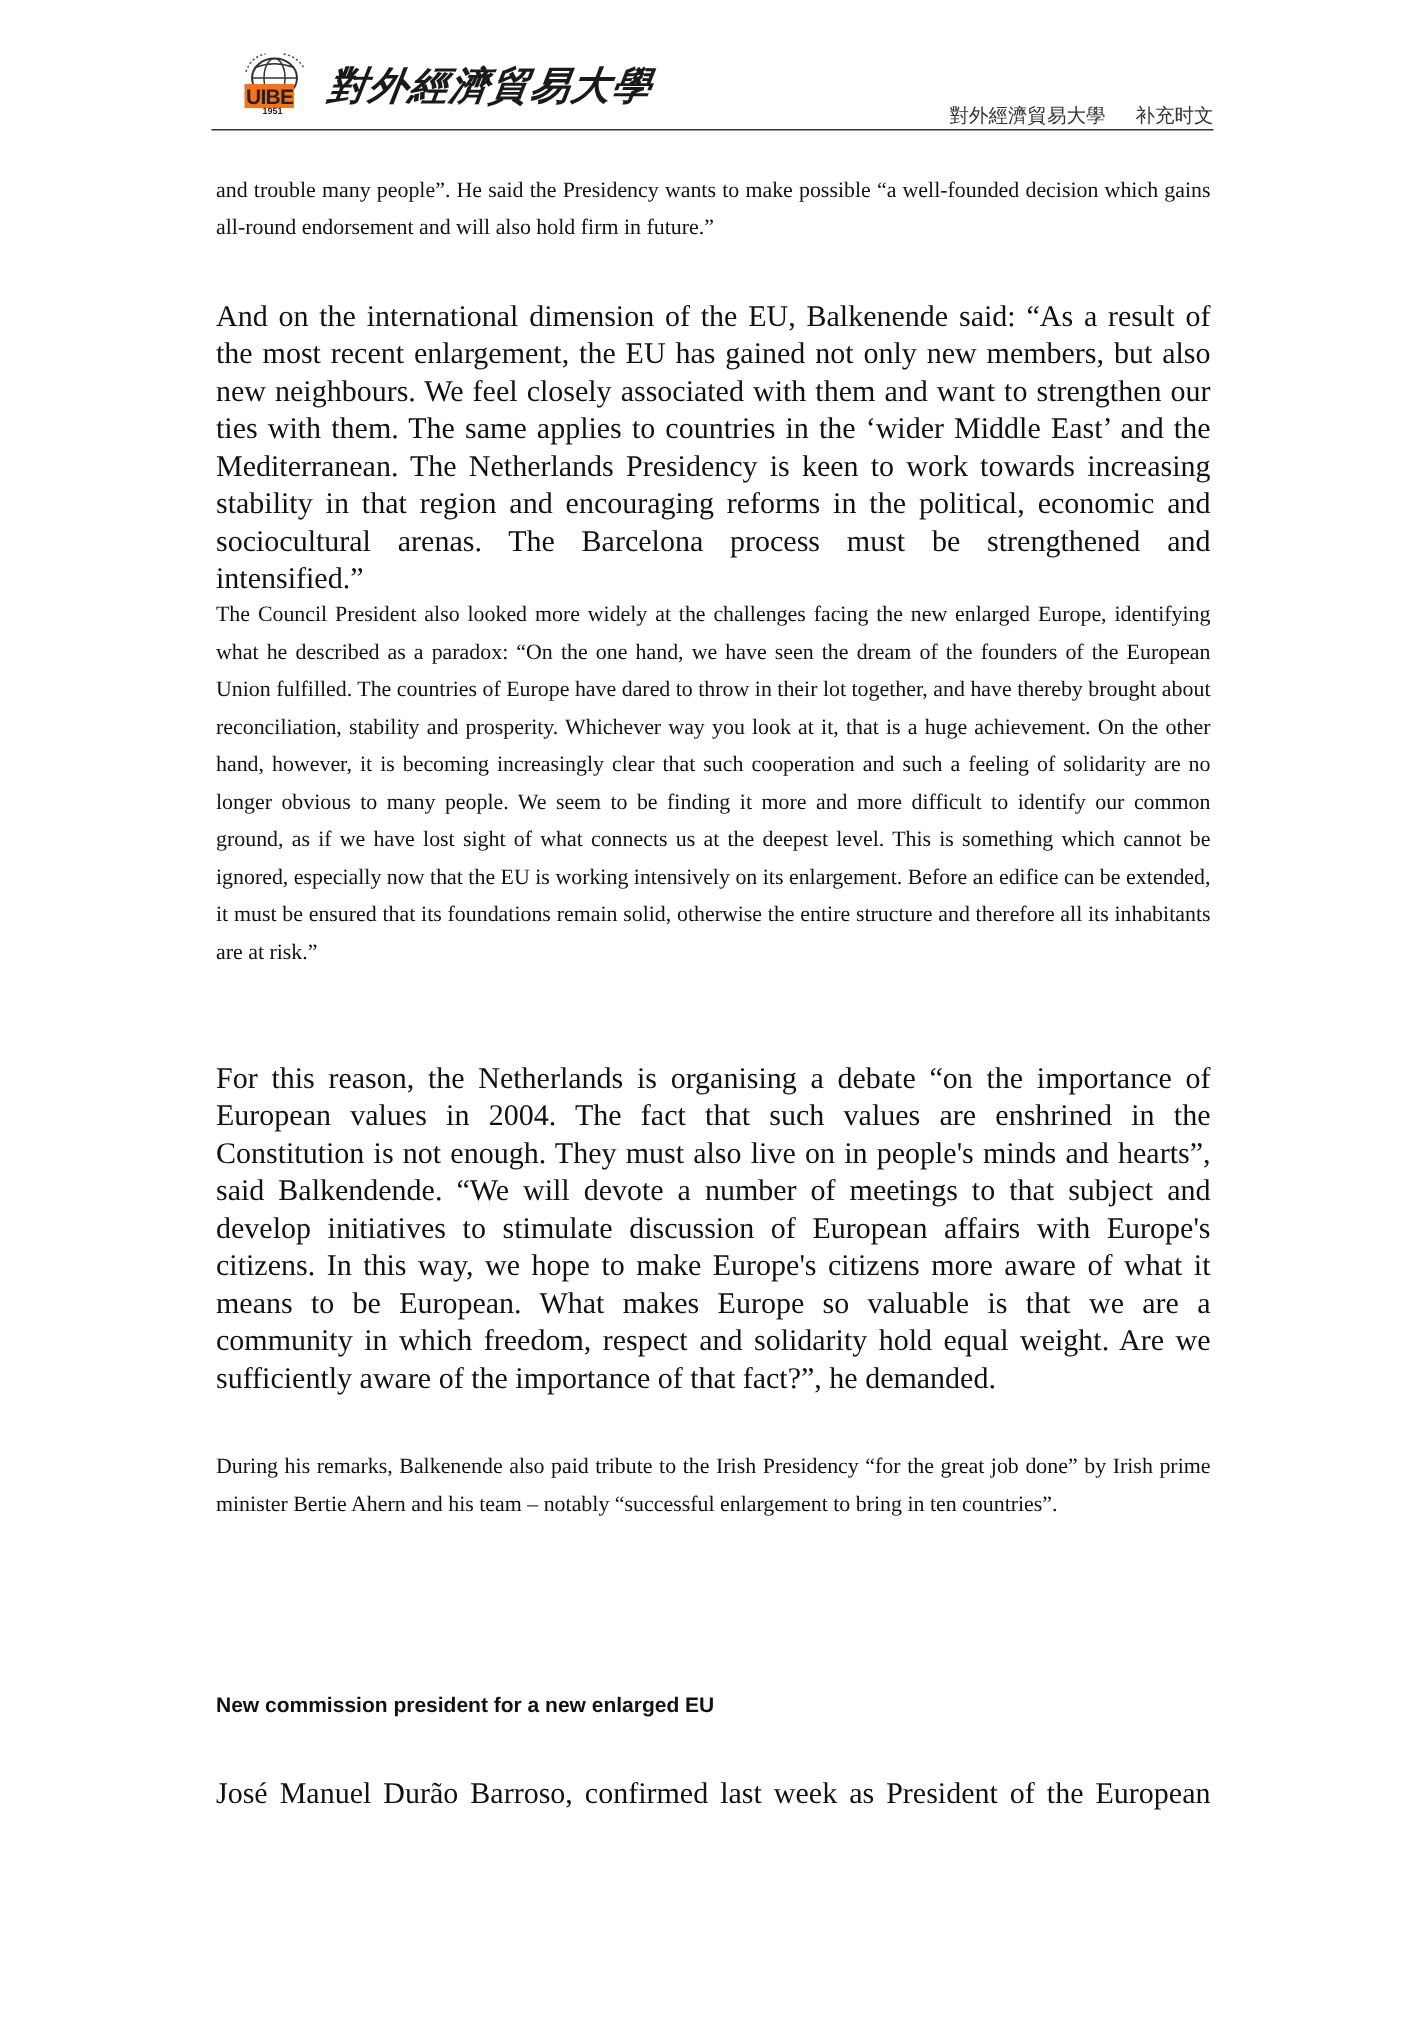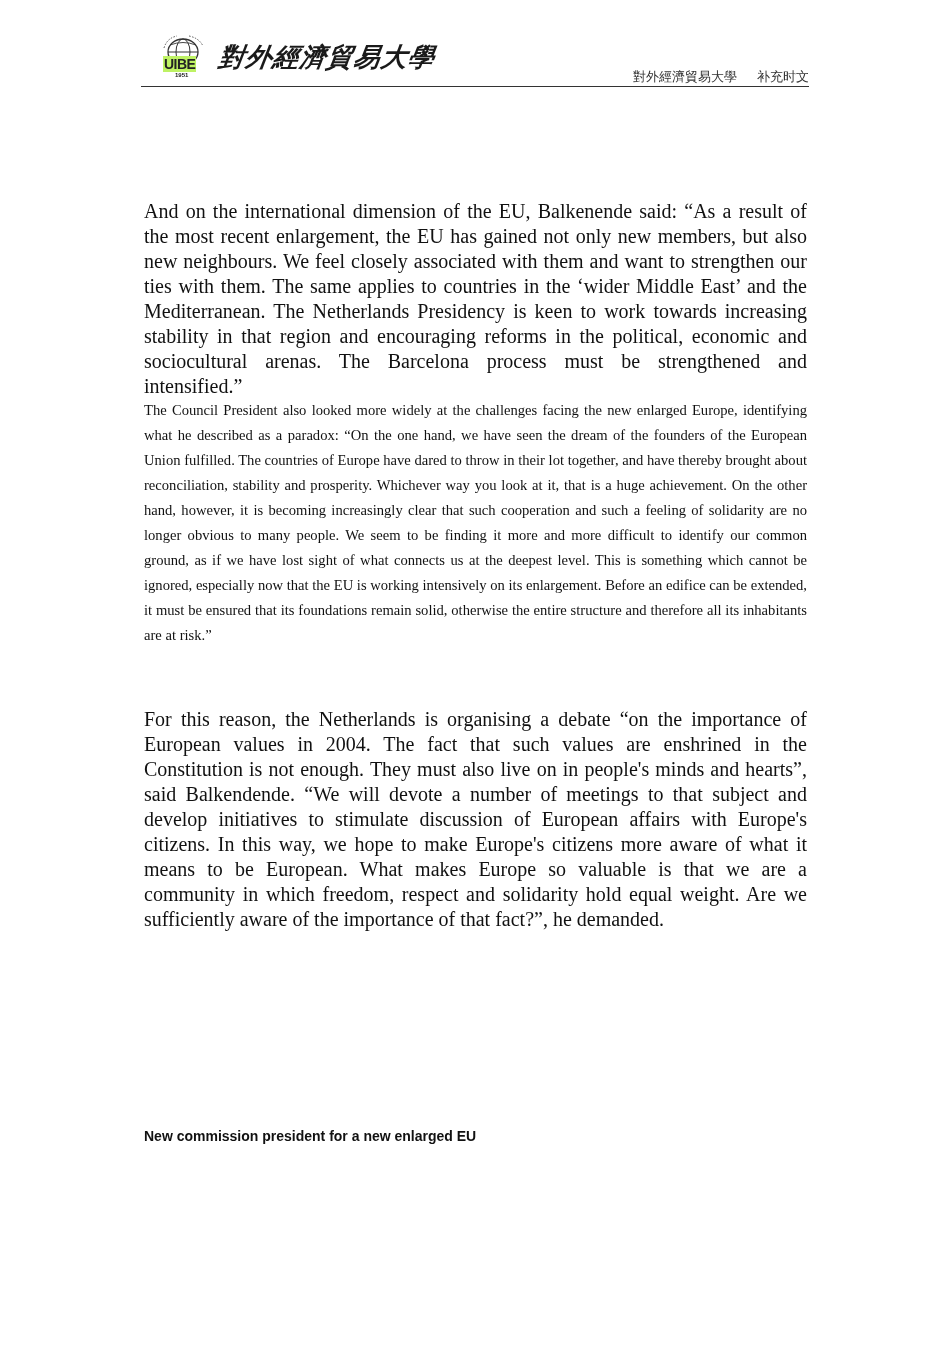--- a/index.html
+++ b/index.html
@@ -32,35 +32,38 @@
       <div class="logo-emblem">
         <svg width="48" height="46" viewBox="0 0 48 46">
           <ellipse cx="22" cy="18" rx="15" ry="13" fill="none" stroke="#333" stroke-width="1.3"></ellipse>
           <ellipse cx="22" cy="18" rx="7" ry="13" fill="none" stroke="#333" stroke-width="1"></ellipse>
           <line x1="7" y1="18" x2="37" y2="18" stroke="#333" stroke-width="1"></line>
           <path d="M9 11 Q22 6 35 11" fill="none" stroke="#333" stroke-width="0.9"></path>
           <path d="M10 25 Q22 29 34 25" fill="none" stroke="#333" stroke-width="0.9"></path>
           <path d="M3 14 Q6 4 16 2" fill="none" stroke="#555" stroke-width="1" stroke-dasharray="1.5 1.5"></path>
           <path d="M28 2 Q38 4 42 12" fill="none" stroke="#555" stroke-width="1" stroke-dasharray="1.5 1.5"></path>
         </svg>
-        <span style="position:absolute;left:2px;top:22px;font-family:'Liberation Sans',sans-serif;font-weight:bold;font-size:14px;letter-spacing:-0.5px;color:#222;background:#bef264;padding:0 1px;">UIBE</span>
+        <span style="position:absolute;left:2px;top:22px;font-family:'Liberation Sans',sans-serif;font-weight:bold;font-size:14px;letter-spacing:-0.5px;color:#222;background:#f97316;padding:0 1px;">UIBE</span>
         <span style="position:absolute;left:14px;top:38px;font-family:'Liberation Sans',sans-serif;font-size:6px;font-weight:bold;color:#222;">1951</span>
       </div>
       <span class="logo-text">對外經濟貿易大學</span>
     </div>
     <div class="header-right">
       <span>對外經濟貿易大學</span><span>补充时文</span>
     </div>
     <div class="header-rule"></div>
   </div>
 
+  <p class="content small" style="top:115px;">and trouble many people”. He said the Presidency wants to make possible “a well-founded decision which gains all-round endorsement and will also hold firm in future.”</p>
 
   <p class="content large" style="top:199px;">And on the international dimension of the EU, Balkenende said: “As a result of the most recent enlargement, the EU has gained not only new members, but also new neighbours. We feel closely associated with them and want to strengthen our ties with them. The same applies to countries in the ‘wider Middle East’ and the Mediterranean. The Netherlands Presidency is keen to work towards increasing stability in that region and encouraging reforms in the political, economic and sociocultural arenas. The Barcelona process must be strengthened and intensified.”</p>
 
   <p class="content small" style="top:398px;">The Council President also looked more widely at the challenges facing the new enlarged Europe, identifying what he described as a paradox: “On the one hand, we have seen the dream of the founders of the European Union fulfilled. The countries of Europe have dared to throw in their lot together, and have thereby brought about reconciliation, stability and prosperity. Whichever way you look at it, that is a huge achievement. On the other hand, however, it is becoming increasingly clear that such cooperation and such a feeling of solidarity are no longer obvious to many people. We seem to be finding it more and more difficult to identify our common ground, as if we have lost sight of what connects us at the deepest level. This is something which cannot be ignored, especially now that the EU is working intensively on its enlargement. Before an edifice can be extended, it must be ensured that its foundations remain solid, otherwise the entire structure and therefore all its inhabitants are at risk.”</p>
 
   <p class="content large" style="top:707px;">For this reason, the Netherlands is organising a debate “on the importance of European values in 2004. The fact that such values are enshrined in the Constitution is not enough. They must also live on in people's minds and hearts”, said Balkendende. “We will devote a number of meetings to that subject and develop initiatives to stimulate discussion of European affairs with Europe's citizens. In this way, we hope to make Europe's citizens more aware of what it means to be European. What makes Europe so valuable is that we are a community in which freedom, respect and solidarity hold equal weight. Are we sufficiently aware of the importance of that fact?”, he demanded.</p>
 
+  <p class="content small" style="top:966px;">During his remarks, Balkenende also paid tribute to the Irish Presidency “for the great job done” by Irish prime minister Bertie Ahern and his team – notably “successful enlargement to bring in ten countries”.</p>
 
   <h2 class="content heading" style="top:1122px;margin:0;">New commission president for a new enlarged EU</h2>
 
+  <p class="content large lastline-justify" style="top:1184px;">José Manuel Durão Barroso, confirmed last week as President of the European</p>
 
 </div>
 
 </body></html>

